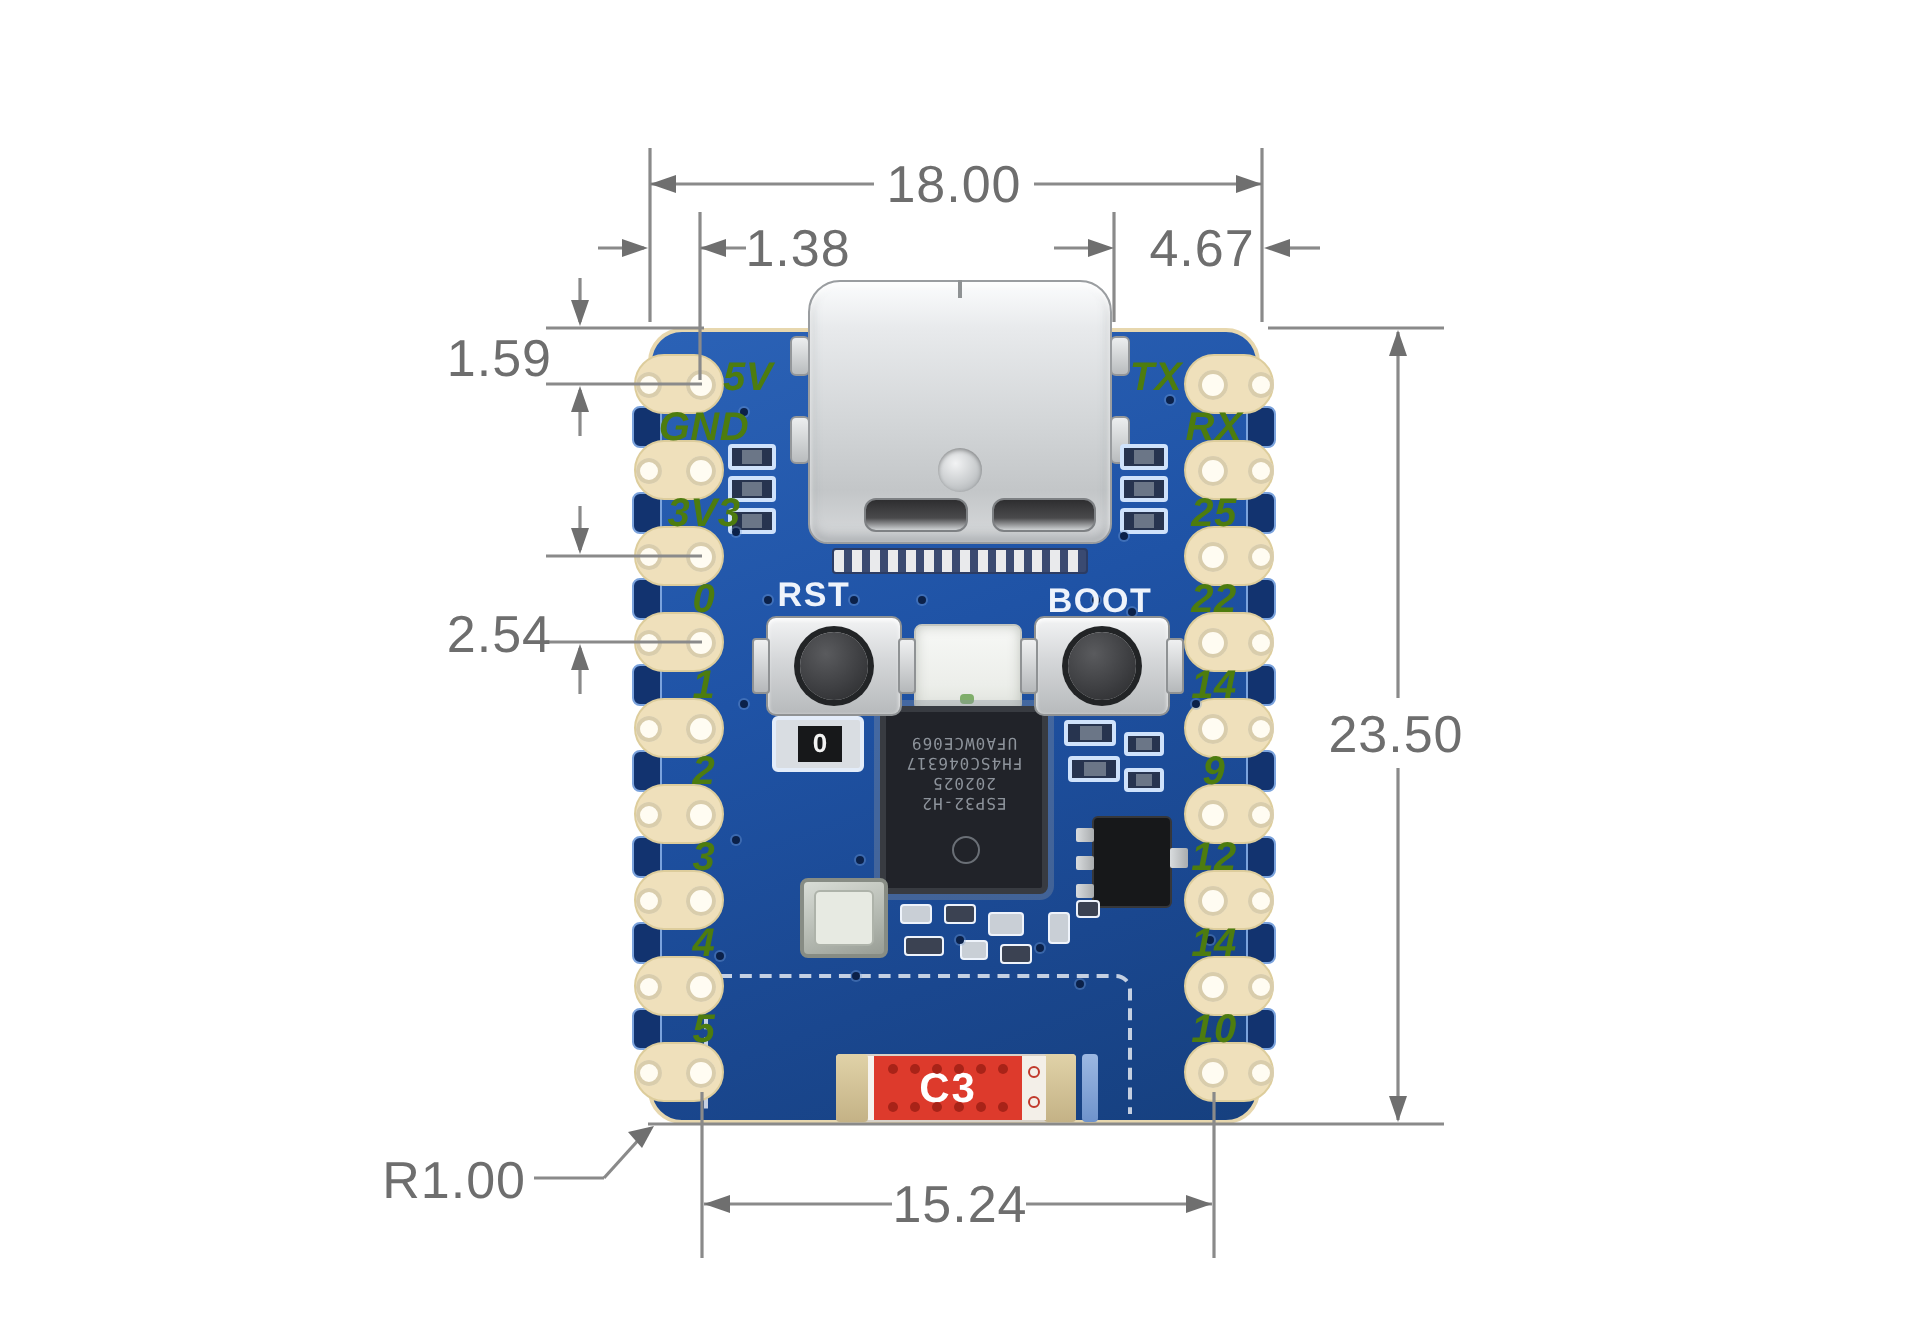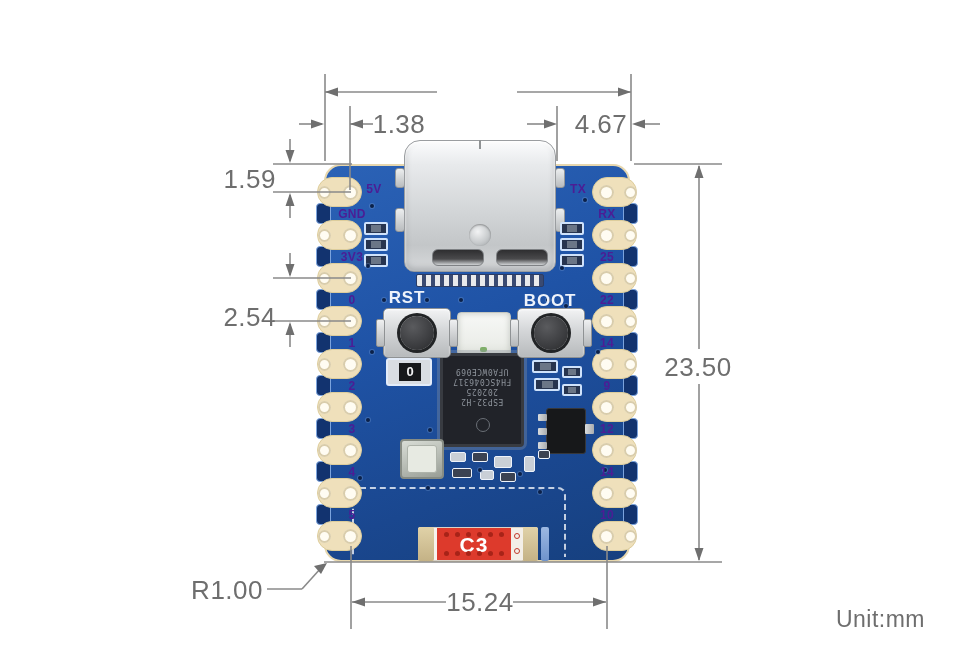--- a/index.html
+++ b/index.html
@@ -16,22 +16,22 @@
   
   #board{position:absolute;left:324px;top:164px;width:306px;height:398px;z-index:1;
          border-radius:17px;box-sizing:border-box;border:2px solid #e7d7ae;
          background:linear-gradient(160deg,#2b62b6 0%,#1f53a6 40%,#1a478f 75%,#16407f 100%);}
   .edge-tab{position:absolute;z-index:2;width:15px;height:21px;background:#12336f;
             border:1px solid #7ba3dd;border-radius:4px;box-sizing:border-box;}
   .pin-pad{position:absolute;z-index:2;width:45px;height:30px;background:#efe0bb;
            border:1px solid #ddcd9c;border-radius:15px;box-sizing:border-box;}
   .pin-hole{position:absolute;z-index:3;background:#fffcf2;border-radius:50%;
             box-shadow:inset 0 0 0 2px rgba(186,165,115,.55);}
-  .pin-label{position:absolute;z-index:4;color:#4c1d95;font-size:12px;line-height:14px;
-             font-weight:bold;letter-spacing:.3px;transform:translateX(-50%);white-space:nowrap;}
+  .pin-label{position:absolute;z-index:4;color:#4d7c0f;font-size:20px;line-height:14px;
+             font-weight:bold;letter-spacing:.3px;transform:translateX(-50%);white-space:nowrap;font-style:italic;}
   .via{position:absolute;z-index:3;width:4px;height:4px;border-radius:50%;background:#0b2149;
        box-shadow:0 0 0 1px rgba(120,160,215,.35);}
   .silk-box{position:absolute;z-index:3;box-sizing:border-box;border:2px solid #cfe2fb;
             border-radius:2px;background:#27344f;}
   .silk-box .chipfill{position:absolute;left:25%;top:15%;width:50%;height:70%;background:#6b7687;}
   
   #usb{position:absolute;left:404px;top:140px;width:152px;height:132px;z-index:4;
        border-radius:16px 16px 10px 10px;box-sizing:border-box;border:1px solid #9a9da0;
        background:linear-gradient(180deg,#fbfcfd 0%,#e8eaec 18%,#d2d5d7 55%,#c3c6c8 80%,#d8dadc 100%);
        box-shadow:inset 0 2px 3px #ffffff, inset 0 -3px 6px rgba(90,95,100,.35);}
@@ -264,28 +264,28 @@
       <polygon points="352,602 365,597.5 365,606.5"></polygon>
         <polygon points="606,602 593,597.5 593,606.5"></polygon>
     </g>
     <g>
       <line x1="267" y1="589" x2="302" y2="589"></line>
         <line x1="302" y1="589" x2="321" y2="568"></line>
       <polygon points="327,563 314,566 321,574"></polygon>
     </g>
   </svg>
 
+  <div class="dim-label tc" style="left:417px;top:77px;width:120px;">18.00</div>
   <div class="dim-label tc" style="left:359px;top:109px;width:80px;">1.38</div>
   <div class="dim-label tc" style="left:561px;top:109px;width:80px;">4.67</div>
   <div class="dim-label tr" style="left:200px;top:164px;width:76px;">1.59</div>
   <div class="dim-label tr" style="left:200px;top:302px;width:76px;">2.54</div>
   <div class="dim-label tc" style="left:648px;top:352px;width:100px;">23.50</div>
   <div class="dim-label tc" style="left:420px;top:587px;width:120px;">15.24</div>
   <div class="dim-label tr" style="left:187px;top:575px;width:76px;">R1.00</div>
-  <div class="dim-label small tr" style="left:817px;top:606px;width:108px;">Unit:mm</div>
 <div class="edge-tab" style="left: 316px; top: 203px;"></div>
     <div class="edge-tab" style="left: 623px; top: 203px;"></div>
     <div class="edge-tab" style="left: 316px; top: 246px;"></div>
     <div class="edge-tab" style="left: 623px; top: 246px;"></div>
     <div class="edge-tab" style="left: 316px; top: 289px;"></div>
     <div class="edge-tab" style="left: 623px; top: 289px;"></div>
     <div class="edge-tab" style="left: 316px; top: 332px;"></div>
     <div class="edge-tab" style="left: 623px; top: 332px;"></div>
     <div class="edge-tab" style="left: 316px; top: 375px;"></div>
     <div class="edge-tab" style="left: 623px; top: 375px;"></div>

